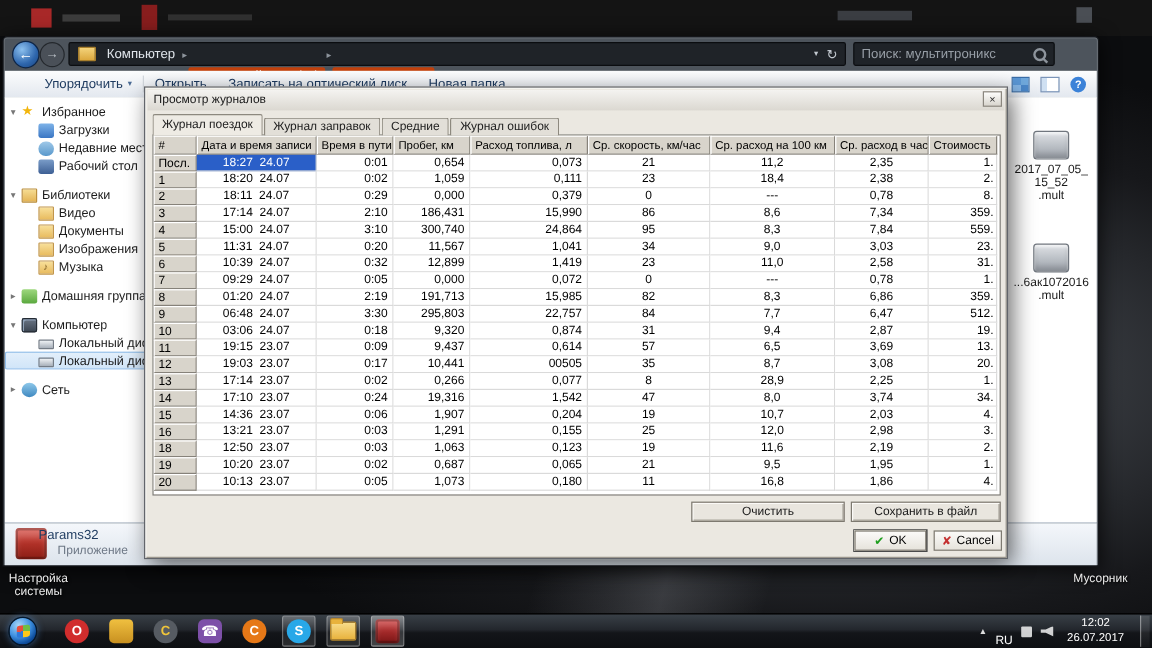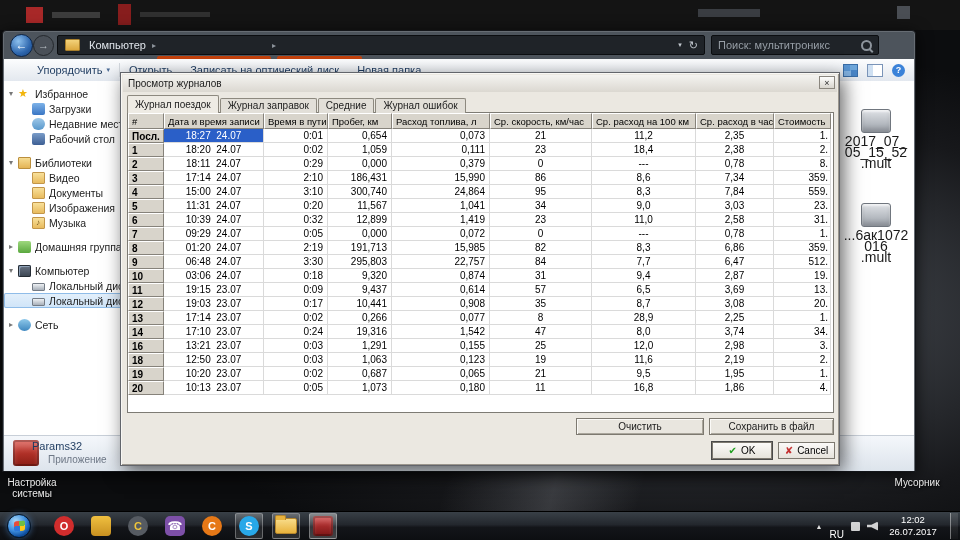--- a/index.html
+++ b/index.html
@@ -74,21 +74,21 @@
   .ic-homegroup{background:linear-gradient(#9ed87e,#5aa83e);border-radius:2px;}
   .ic-computer{background:linear-gradient(#6d7888,#39434f);border-radius:2px;box-shadow:inset 0 0 0 1px #242b33, inset 2px 2px 0 #8fa2b8;}
   .ic-disk{height:8px !important;margin-top:2px;background:linear-gradient(#eef1f4,#a8b0ba);border:1px solid #747c86;border-radius:1px;box-sizing:border-box;}
   .ic-network{background:linear-gradient(#8ec8ea,#3f88c0);border-radius:50%;}
 
   .files{position:absolute;right:5px;top:28px;width:66px;}
   .file{margin-bottom:34px;text-align:center;}
   .file .icon{display:block;width:30px;height:24px;margin:0 auto 3px;}
   .file .icon.ic-mult{background:linear-gradient(#dfe2e6,#9ba1a9);border:1px solid #70767e;border-radius:3px;
     box-shadow:inset 0 2px 2px rgba(255,255,255,.6), inset 0 -4px 4px rgba(0,0,0,.12);box-sizing:border-box;}
-  .flabel{font-size:14px;line-height:11px;color:#1a1a1a;white-space:pre-line;word-break:break-all;}
+  .flabel{font-size:10px;line-height:11px;color:#1a1a1a;white-space:pre-line;word-break:break-all;}
 
   .details{position:absolute;left:1px;right:1px;bottom:0;height:35px;
     background:linear-gradient(#f4f7fb,#dde4ec);border-top:1px solid #c8cfd8;}
   .dicon{position:absolute;left:9px;top:4px;width:26px;height:26px;background:linear-gradient(#d8453c,#8a1d14);
     border-radius:3px;box-shadow:inset 0 0 0 2px rgba(0,0,0,.22), inset 0 8px 6px rgba(255,255,255,.25);}
   .dname{position:absolute;left:28px;top:4px;font-size:11px;color:#1d3a5f;}
   .dtype{position:absolute;left:44px;top:18px;font-size:10px;color:#6e7886;}
 
   
   .dialog{position:absolute;left:120px;top:72px;width:718px;height:392px;background:#ebe8e1;border:1px solid #62656b;
@@ -101,21 +101,21 @@
   .tab{height:14px;line-height:14px;padding:0 7px;font-size:10px;background:#e2dfd8;border:1px solid #8d897f;
     border-bottom:none;border-radius:2px 2px 0 0;margin-right:1px;color:#222;white-space:nowrap;}
   .tab.active{height:17px;line-height:17px;background:#eeebe4;}
   .twrap{position:absolute;left:6px;top:39px;width:707px;height:301px;border:1px solid #7d7b74;background:#fff;
     z-index:1;overflow:hidden;box-sizing:border-box;}
   table.trip{width:703px;table-layout:fixed;border-collapse:separate;border-spacing:0;}
   .trip thead th{background:#d8d4cb;border-top:1px solid #fff;border-left:1px solid #fff;border-right:1px solid #86827a;
     border-bottom:1px solid #86827a;font-weight:normal;text-align:left;padding:0 3px;height:14px;font-size:9.5px;
     white-space:nowrap;overflow:hidden;}
   .trip tbody th.c0{background:#d8d4cb;border-top:1px solid #fff;border-left:1px solid #fff;border-right:1px solid #86827a;
-    border-bottom:1px solid #86827a;font-weight:bold;text-align:left;padding:0 3px;font-size:10px;height:12px;}
+    border-bottom:1px solid #86827a;font-weight:normal;text-align:left;padding:0 3px;font-size:10px;height:12px;}
   .trip tbody td{background:#fff;border-right:1px solid #dadada;border-bottom:1px solid #dadada;
     padding:0 4px;height:12px;line-height:12px;font-size:10px;white-space:nowrap;overflow:hidden;color:#000;}
   .trip td.c1{text-align:center;white-space:pre;}
   .trip td.c2,.trip td.c3,.trip td.c4{text-align:right;}
   .trip td.c5,.trip td.c6,.trip td.c7{text-align:center;}
   .trip td.c8{text-align:right;padding-right:2px;}
   .trip td.sel{background:#2a5fc8;color:#fff;}
   .dbtn{position:absolute;font-size:10px;text-align:center;line-height:15px;background:#e9e6df;border:1px solid #7d7970;
     box-shadow:inset 1px 1px 0 #fbfaf7, inset -1px -1px 0 #aaa69c;color:#1a1a1a;box-sizing:border-box;}
   .clear-btn{left:455px;top:345px;width:128px;height:17px;}
@@ -504,21 +504,21 @@
             <td class="c5">57</td>
             <td class="c6">6,5</td>
             <td class="c7">3,69</td>
             <td class="c8">13.</td>
           </tr>
           <tr>
             <th class="c0">12</th>
             <td class="c1">19:03  23.07</td>
             <td class="c2">0:17</td>
             <td class="c3">10,441</td>
-            <td class="c4">0,908</td>
+            <td class="c4">00505</td>
             <td class="c5">35</td>
             <td class="c6">8,7</td>
             <td class="c7">3,08</td>
             <td class="c8">20.</td>
           </tr>
           <tr>
             <th class="c0">13</th>
             <td class="c1">17:14  23.07</td>
             <td class="c2">0:02</td>
             <td class="c3">0,266</td>
@@ -531,20 +531,31 @@
           <tr>
             <th class="c0">14</th>
             <td class="c1">17:10  23.07</td>
             <td class="c2">0:24</td>
             <td class="c3">19,316</td>
             <td class="c4">1,542</td>
             <td class="c5">47</td>
             <td class="c6">8,0</td>
             <td class="c7">3,74</td>
             <td class="c8">34.</td>
+          </tr>
+          <tr>
+            <th class="c0">15</th>
+            <td class="c1">14:36  23.07</td>
+            <td class="c2">0:06</td>
+            <td class="c3">1,907</td>
+            <td class="c4">0,204</td>
+            <td class="c5">19</td>
+            <td class="c6">10,7</td>
+            <td class="c7">2,03</td>
+            <td class="c8">4.</td>
           </tr>
           <tr>
             <th class="c0">16</th>
             <td class="c1">13:21  23.07</td>
             <td class="c2">0:03</td>
             <td class="c3">1,291</td>
             <td class="c4">0,155</td>
             <td class="c5">25</td>
             <td class="c6">12,0</td>
             <td class="c7">2,98</td>

